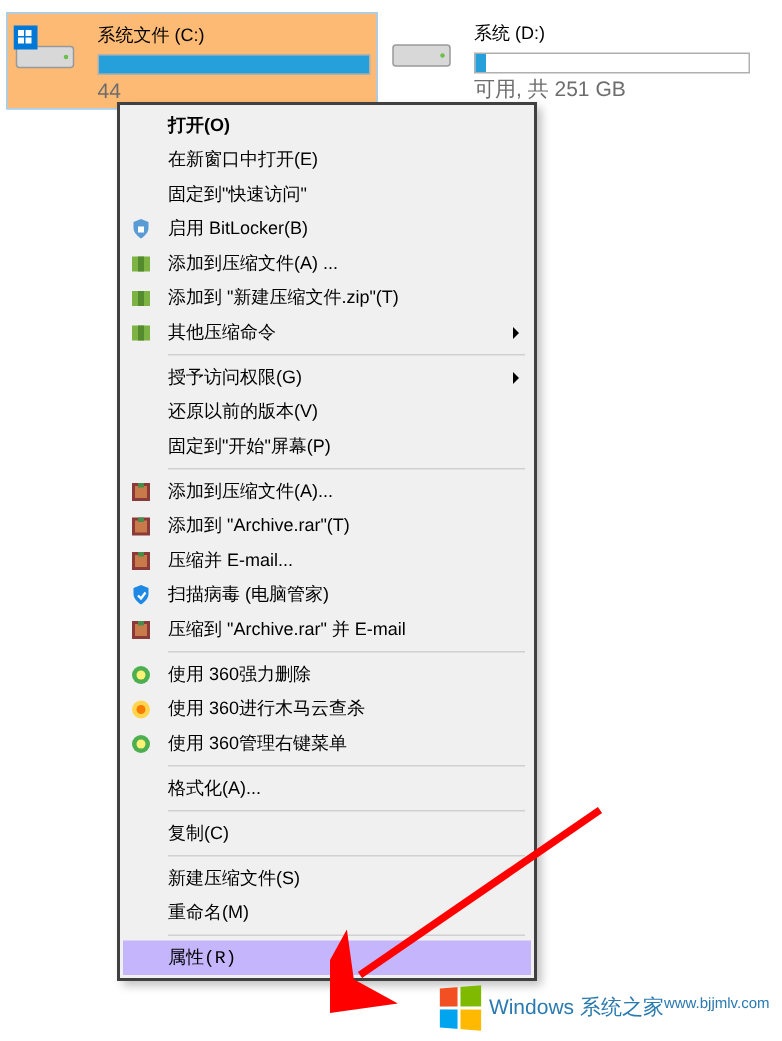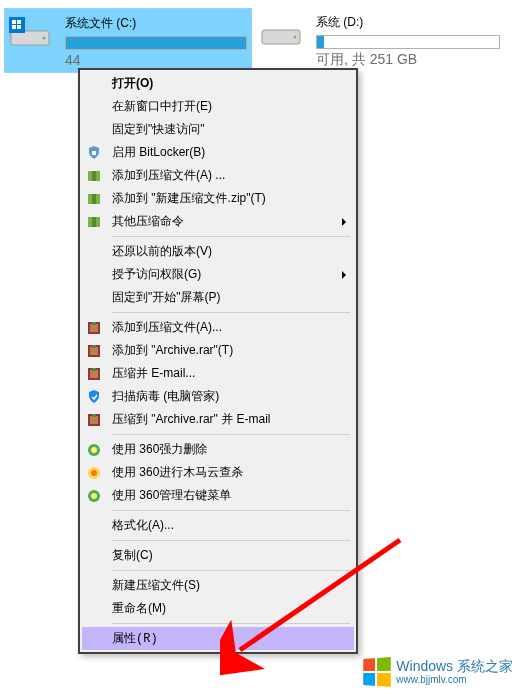--- a/index.html
+++ b/index.html
@@ -17,21 +17,21 @@
       padding: 8px 4px;
       gap: 4px;
     }
     .drive {
       display: flex;
       align-items: flex-start;
       padding: 4px;
       width: 248px;
     }
     .drive.selected {
-      background: #7dd3fc;
+      background: #fdba74;
       border: 1px solid #99d1ff;
     }
     .drive-icon {
       width: 48px;
       height: 36px;
       margin-right: 8px;
       flex-shrink: 0;
       position: relative;
     }
     .drive-icon svg { width: 100%; height: 100%; }
@@ -129,21 +129,21 @@
       width: 28px;
       height: 28px;
       transform: perspective(40px) rotateY(-12deg);
     }
     .windows-logo div:nth-child(1){ background: #f25022; }
     .windows-logo div:nth-child(2){ background: #7fba00; }
     .windows-logo div:nth-child(3){ background: #00a4ef; }
     .windows-logo div:nth-child(4){ background: #ffb900; }
     .wm-text {
       display: flex;
-      flex-direction: column;
+      flex-direction: row;
       line-height: 1.1;
     }
     .wm-main {
       font-size: 14px;
       color: #2a7ab0;
     }
     .wm-sub {
       font-size: 10px;
       color: #2a7ab0;
     }
@@ -237,26 +237,26 @@
           <rect x="2" y="3" width="12" height="10" fill="#7cb342"></rect>
           <rect x="6" y="3" width="4" height="10" fill="#558b2f"></rect>
         </svg>
     </span>
     <span class="menu-label">其他压缩命令</span>
     <span class="menu-arrow"></span>
   </div>
   <div class="separator"></div>
   <div class="menu-item">
     <span class="menu-icon"></span>
-    <span class="menu-label">还原以前的版本(V)</span>
-  </div>
-  <div class="menu-item">
-    <span class="menu-icon"></span>
     <span class="menu-label">授予访问权限(G)</span>
     <span class="menu-arrow"></span>
+  </div>
+  <div class="menu-item">
+    <span class="menu-icon"></span>
+    <span class="menu-label">还原以前的版本(V)</span>
   </div>
   <div class="menu-item">
     <span class="menu-icon"></span>
     <span class="menu-label">固定到"开始"屏幕(P)</span>
   </div>
   <div class="separator"></div>
   <div class="menu-item">
     <span class="menu-icon">
       <svg viewBox="0 0 16 16">
           <rect x="2" y="2" width="12" height="12" fill="#8b3a3a"></rect>

